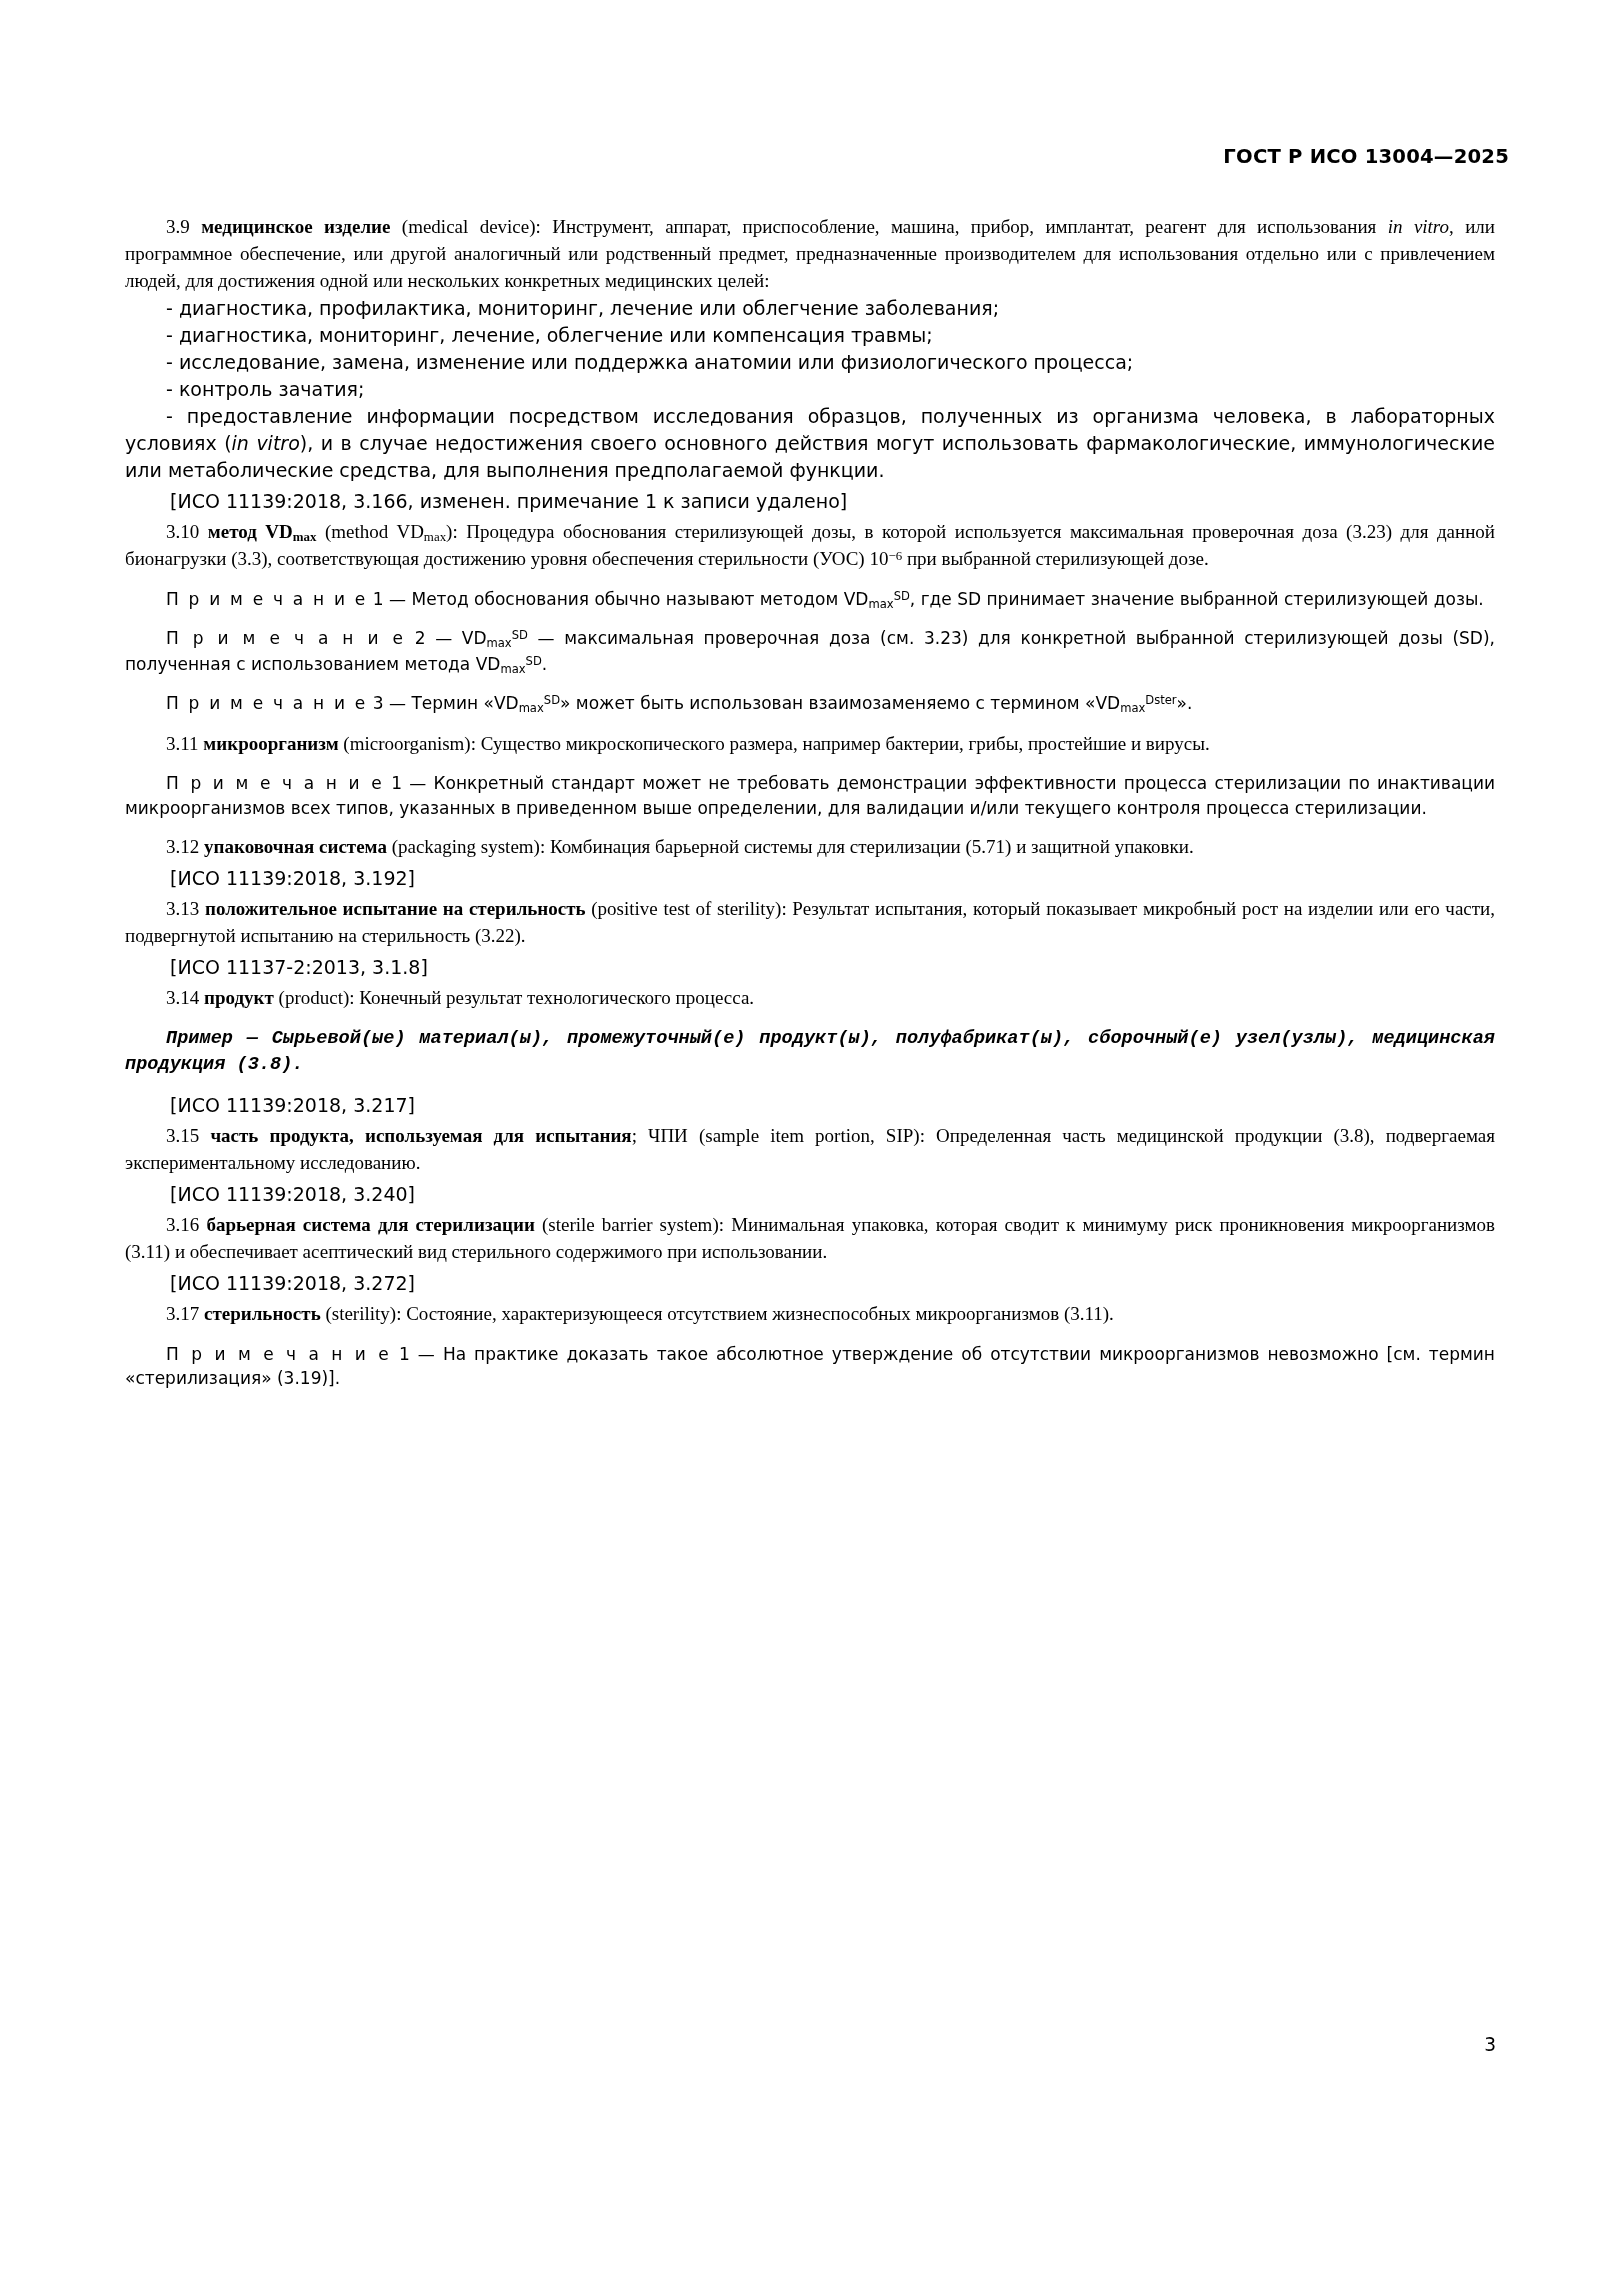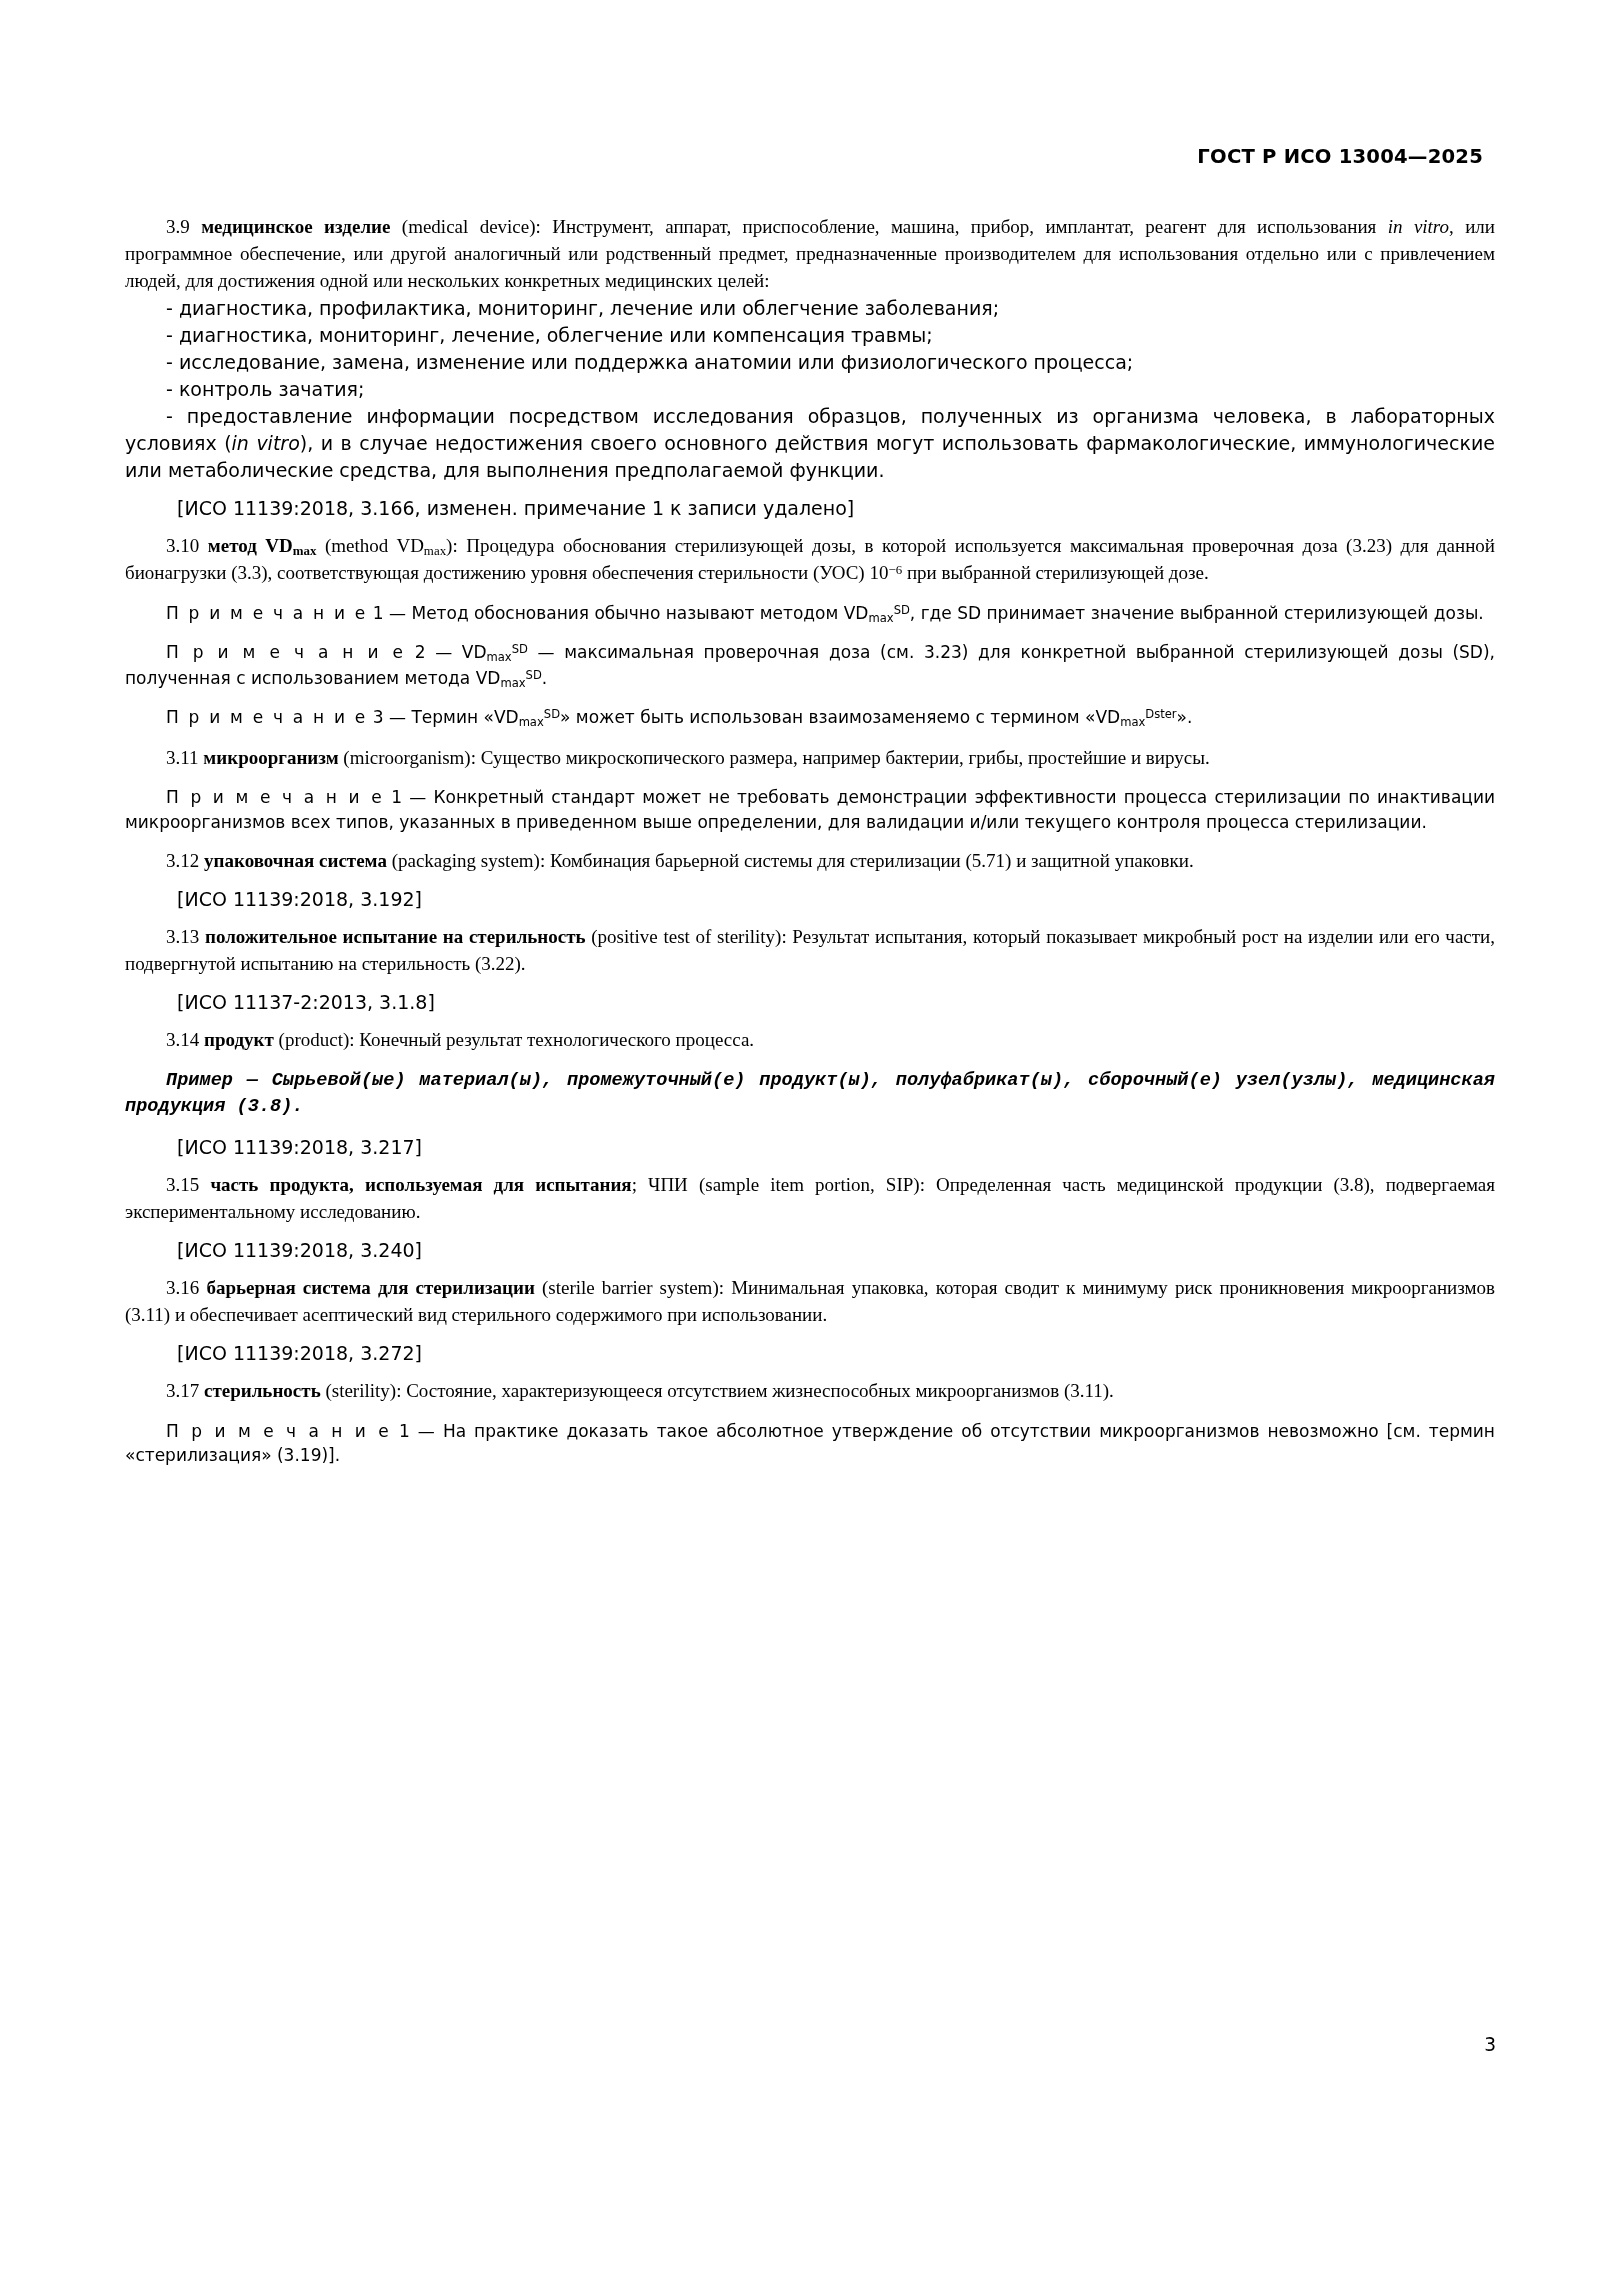--- a/index.html
+++ b/index.html
@@ -15,21 +15,21 @@
     position: relative;
     width: 1621px;
     height: 2293px;
     margin: 0 auto;
     background: #ffffff;
     box-sizing: border-box;
   }
   .header {
     position: absolute;
     top: 145px;
-    right: 138px;
+    right: 112px;
     font-size: 19.6px;
     font-weight: bold;
     letter-spacing: 0.2px;
   }
   .content {
     position: absolute;
     left: 125px;
     top: 214px;
     width: 1370px;
     font-size: 19px;
@@ -49,21 +49,21 @@
     margin: 13.7px 0 0 0;
     font-size: 17px;
     line-height: 1.45;
     text-indent: 41px;
     text-align: justify;
   }
   .note-lead {
     letter-spacing: 2.2px;
   }
   .src {
-    margin: 11px;
+    margin: 4px;
     text-indent: 41px;
   }
   .example {
     margin: 13.7px 0 13.7px 0;
     font-size: 18.6px;
     font-weight: bold;
     font-style: italic;
     text-indent: 41px;
     text-align: justify;
     line-height: 1.42;

